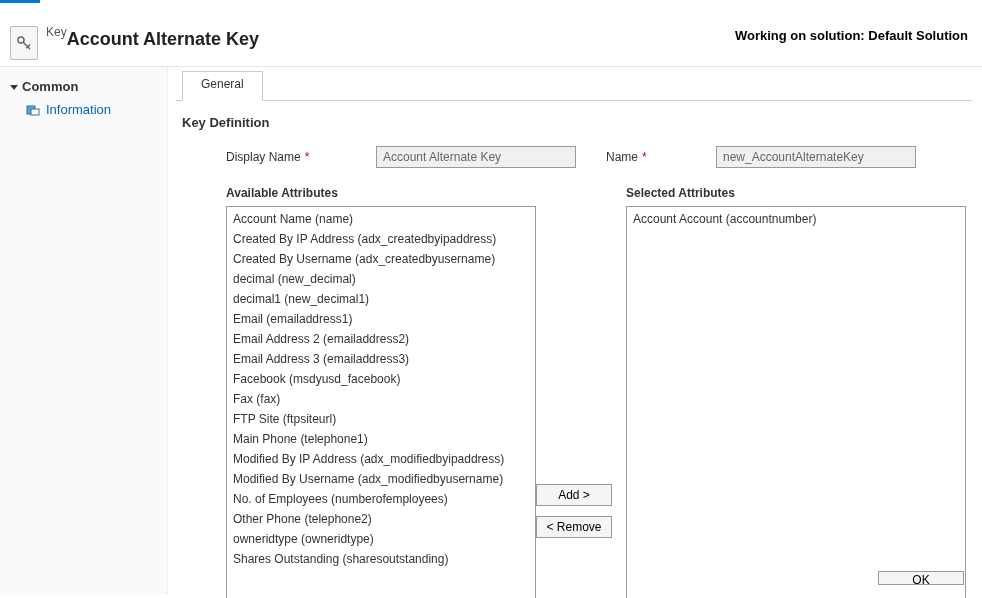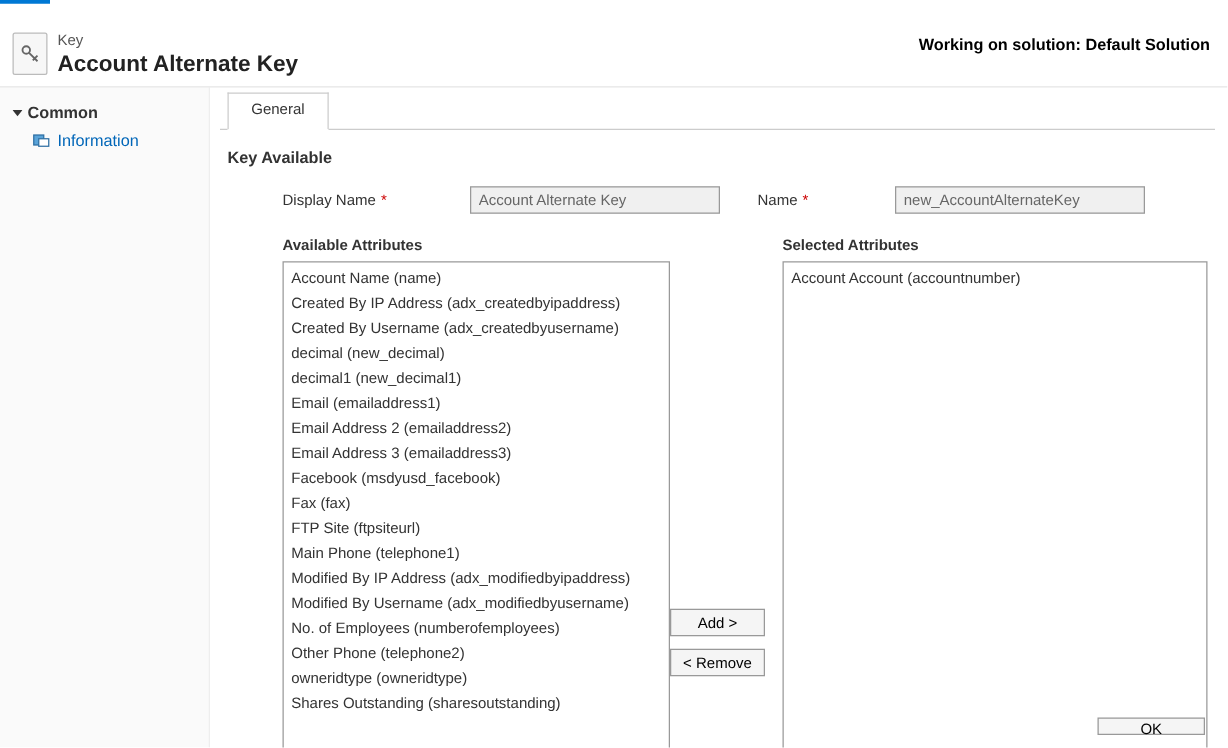--- a/index.html
+++ b/index.html
@@ -28,21 +28,21 @@
     width: 28px; height: 34px;
     border: 1px solid #bbb;
     border-radius: 2px;
     background: #f7f7f7;
     position: relative;
     margin-right: 8px;
     flex: 0 0 auto;
     display:flex;align-items:center;justify-content:center;
   }
   .key-icon-box svg { width:18px; height:18px; }
-  .header-titles { flex: 1; display:flex; flex-direction:column; }
+  .header-titles { flex: 1; display:flex; flex-direction:row; }
   .header-kicker { font-size: 12px; color:#555; line-height:1; }
   .header-title { font-size: 18px; font-weight:600; color:#222; line-height:1.3; margin-top:2px;}
   .header-right {
     font-size: 13px; font-weight:600; color:#000;
     position:absolute; right:14px; top:28px;
   }
   .body {
     display:flex;
     height: calc(100% - 70px);
   }
@@ -52,21 +52,21 @@
     border-right:1px solid #eee;
     padding-top:8px;
   }
   .sidebar-section {
     font-weight:600; font-size:13px;
     padding:4px 10px;
     display:flex; align-items:flex-end; gap:4px;
   }
   .caret-down-icon { display:inline-block; }
   .sidebar-item {
-    display:flex; align-items:flex-start; gap:6px;
+    display:flex; align-items:center; gap:6px;
     padding:4px 10px 4px 26px;
     color:#0066b8; font-size:13px;
     cursor:pointer;
   }
   .sidebar-item .icon { width:14px; height:14px; display:inline-flex; align-items:center; justify-content:center;}
   .main {
     flex:1; position:relative;
     padding: 0 10px 10px 8px;
   }
   .tabstrip {
@@ -213,21 +213,21 @@
     </div>
   </div>
 
   <div class="main">
     <div class="tabstrip">
       <div class="tab">
         <span>General</span>
       </div>
     </div>
 
-    <div class="section-title">Key Available</div>
+    <div class="section-title">Key Definition</div>
 
     <div class="form-row">
       <span class="form-label" style="width:150px">
         <span>Display Name</span>
         <span class="req">*</span>
       </span>
       <input class="text-input" style="width: 200px;" readonly="" value="Account Alternate Key">
       <span class="mid-gap"></span>
       <span class="form-label" style="width:60px">
         <span>Name</span>

